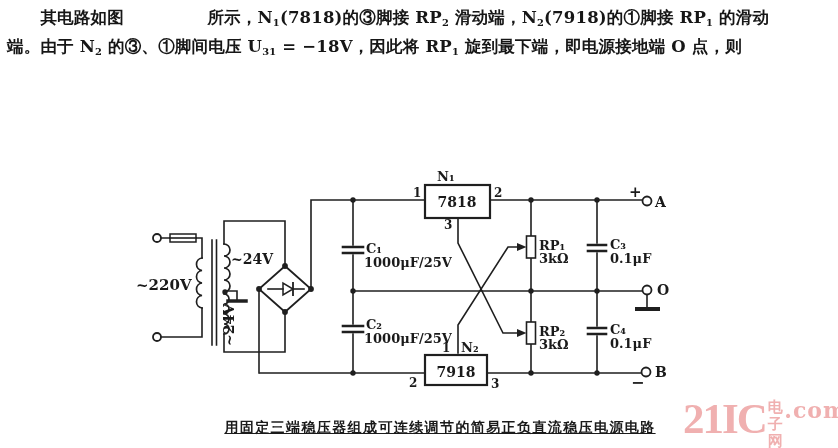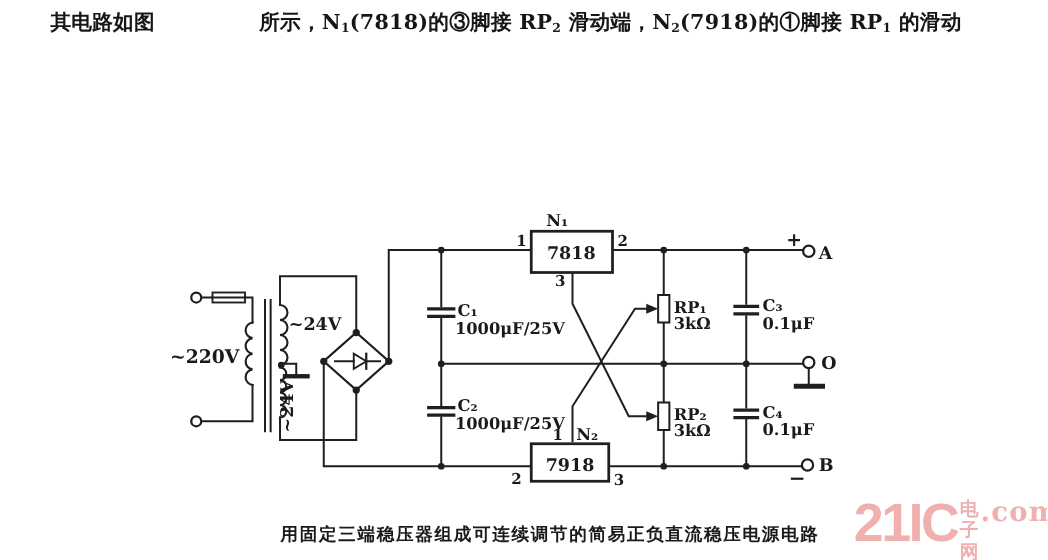--- a/index.html
+++ b/index.html
@@ -5,36 +5,37 @@
   html,body{margin:0;padding:0;background:#fff;}
   .page{position:relative;width:838px;height:448px;background:#ffffff;overflow:hidden;
         font-family:"DejaVu Serif","Liberation Serif",serif;color:#141414;}
   .paragraph{position:absolute;left:7px;top:3px;width:828px;}
   .paragraph .pline{white-space:nowrap;font-size:16.5px;line-height:29.2px;font-weight:bold;
         letter-spacing:0.2px;color:#161616;}
   .paragraph sub, .caption sub{font-size:0.6em;line-height:0;vertical-align:-0.28em;}
   .circuit-svg{position:absolute;left:0;top:0;width:838px;height:448px;}
   .circuit-svg text{font-family:"DejaVu Serif","Liberation Serif",serif;font-weight:bold;fill:#1a1a1a;}
   .caption{position:absolute;left:160px;top:419px;width:560px;text-align:center;
-        font-size:14px;font-weight:bold;letter-spacing:1.4px;color:#1a1a1a;white-space:nowrap;}
+        font-size:14px;font-weight:bold;letter-spacing:1.4px;color:#1a1a1a;white-space:nowrap;text-decoration:underline;}
   .watermark{position:absolute;left:683px;top:399px;display:flex;align-items:flex-start;}
-  .wm-big{font-family:Liberation Sans, sans-serif;font-weight:bold;
+  .wm-big{font-family:Liberation Serif, serif;font-weight:bold;
         font-size:43px;line-height:40px;letter-spacing:-2px;}
   .wm-right{display:flex;flex-direction:row;margin-left:2px;}
   .wm-cn{font-size:15px;font-weight:bold;letter-spacing:1.5px;line-height:17px;}
   .wm-com{font-family:"DejaVu Serif",serif;font-weight:bold;
         font-size:22px;line-height:20px;margin-top:1px;letter-spacing:1px;}
 </style>
 </head>
 <body>
 
 <div class="page">
 
   <div class="paragraph">
     <div class="pline">　　其电路如图　　　　　所示，N<sub>1</sub>(7818)的③脚接 RP<sub>2</sub> 滑动端，N<sub>2</sub>(7918)的①脚接 RP<sub>1</sub> 的滑动</div>
+    <div class="pline">端。由于 N<sub>2</sub> 的③、①脚间电压 U<sub>31</sub> = −18V，因此将 RP<sub>1</sub> 旋到最下端，即电源接地端 O 点，则</div>
   </div>
 
   <svg class="circuit-svg" viewBox="0 0 838 448">
     <g stroke="#1f1f1f" stroke-width="1.6" fill="none" stroke-linecap="square">
 
       <path d="M311,289 V200 H425"></path>
       <path d="M490,200 H642"></path>
       <path d="M353,291 H642"></path>
       <path d="M260,373 H425 M487,373 H641"></path>
       <path d="M259,289 V373"></path>

